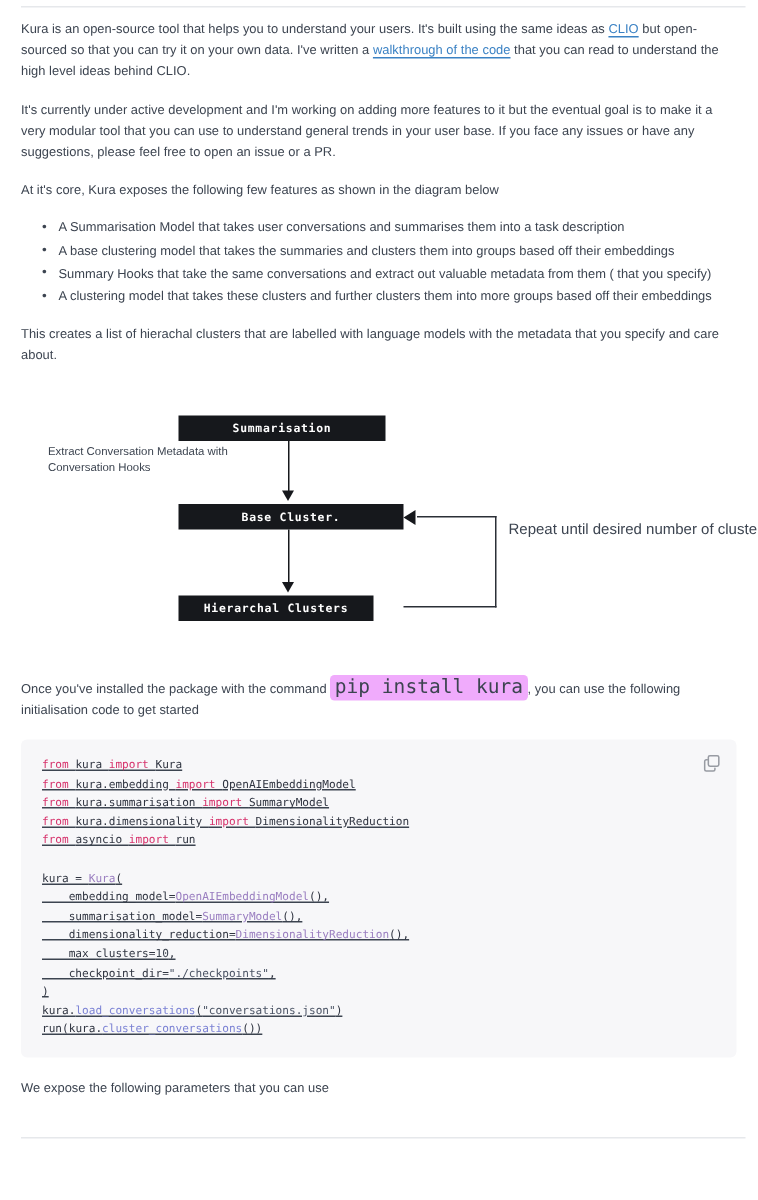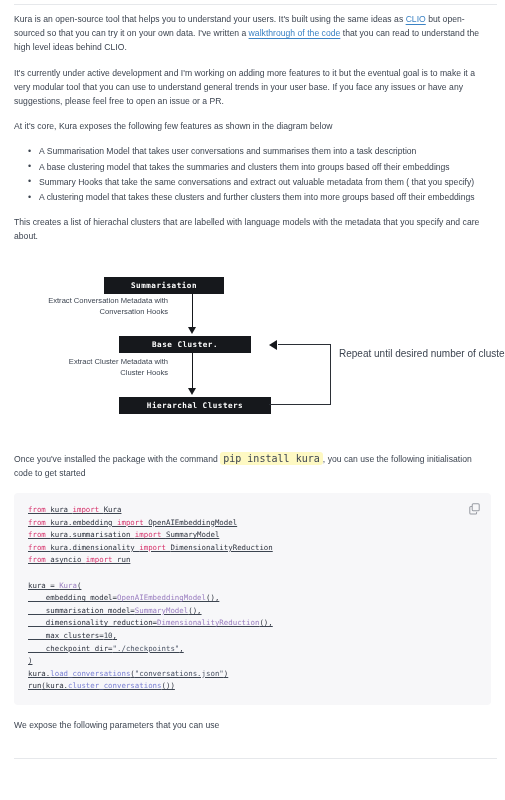--- a/index.html
+++ b/index.html
@@ -62,22 +62,22 @@
   ul.features li::before {
     content: "\2022";
     position: absolute;
     left: -11px;
     top: -0.5px;
     font-size: 9px;
     color: #3c4450;
   }
   code.inline {
     font-family: "DejaVu Sans Mono", monospace;
-    font-size: 10px;
-    background: #fef9c3;
+    font-size: 13px;
+    background: #f0abfc;
     padding: 1px 3px;
     border-radius: 3px;
     color: #3c4450;
     white-space: nowrap;
     text-align: center;
   }
 
   
   .diagram {
     position: relative;
@@ -92,23 +92,23 @@
     font-family: "DejaVu Sans Mono", monospace;
     font-size: 7.6px;
     font-weight: bold;
     letter-spacing: 0.5px;
     display: flex;
     align-items: center;
     justify-content: center;
     height: 17px;
     box-sizing: border-box;
   }
-  #node-summarisation { left: 90px; top: 10px; width: 120px; }
-  #node-base          { left: 105px; top: 69px; width: 132px; }
-  #node-hier          { left: 105px; top: 130px; width: 152px; }
+  #node-summarisation { left: 105px; top: 10px; width: 138px; }
+  #node-base          { left: 105px; top: 69px; width: 150px; }
+  #node-hier          { left: 105px; top: 130px; width: 130px; }
 
   .vline {
     position: absolute;
     width: 1.2px;
     background: #16181c;
     left: 178px;
   }
   #vline-1 { top: 27px; height: 35px; }
   #vline-2 { top: 86px; height: 37px; }
   .arrowhead {
@@ -120,21 +120,21 @@
     border-top: 7px solid #16181c;
   }
   #arrow-1 { top: 60px; }
   #arrow-2 { top: 121px; }
 
   .edge-label {
     position: absolute;
     font-size: 7.6px;
     line-height: 11px;
     color: #3c4450;
-    text-align: right;
+    text-align: left;
     white-space: pre-line;
   }
   #label-conv { left: 18px; top: 28px; width: 136px; }
   #label-clus { left: 38px; top: 89px; width: 116px; }
 
   
   .loop-h-top {
     position: absolute;
     left: 264px; top: 77.5px; width: 53px; height: 1.1px;
     background: #2b2f36;
@@ -242,22 +242,20 @@
     <div class="diagram">
       <div class="node" id="node-summarisation">Summarisation</div>
 
       <div class="edge-label" id="label-conv">Extract Conversation Metadata with
 Conversation Hooks</div>
       <div class="vline" id="vline-1"></div>
       <div class="arrowhead" id="arrow-1"></div>
 
       <div class="node" id="node-base">Base Cluster.</div>
 
-      <div class="edge-label" id="label-clus">Extract Cluster Metadata with
-Cluster Hooks</div>
       <div class="vline" id="vline-2"></div>
       <div class="arrowhead" id="arrow-2"></div>
 
       <div class="node" id="node-hier">Hierarchal Clusters</div>
 
       <div class="loop-h-bot"></div>
       <div class="loop-v"></div>
       <div class="loop-h-top"></div>
       <div class="loop-arrowhead"></div>
       <div id="label-repeat">Repeat until desired number of clusters</div>

